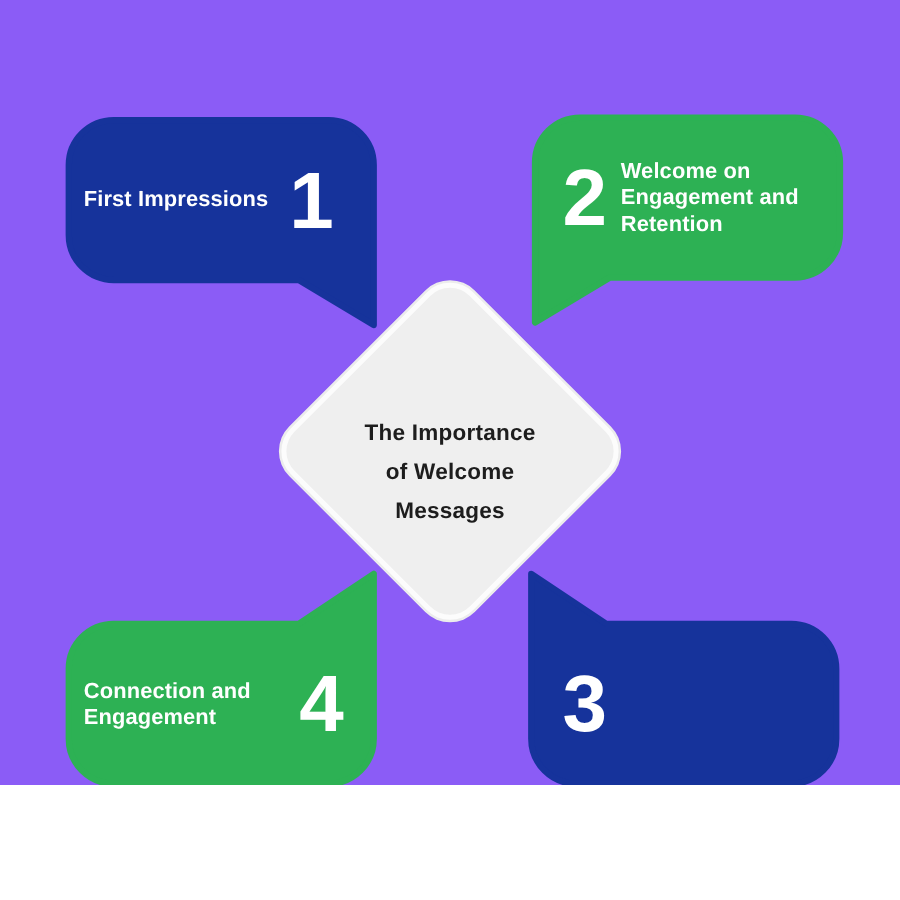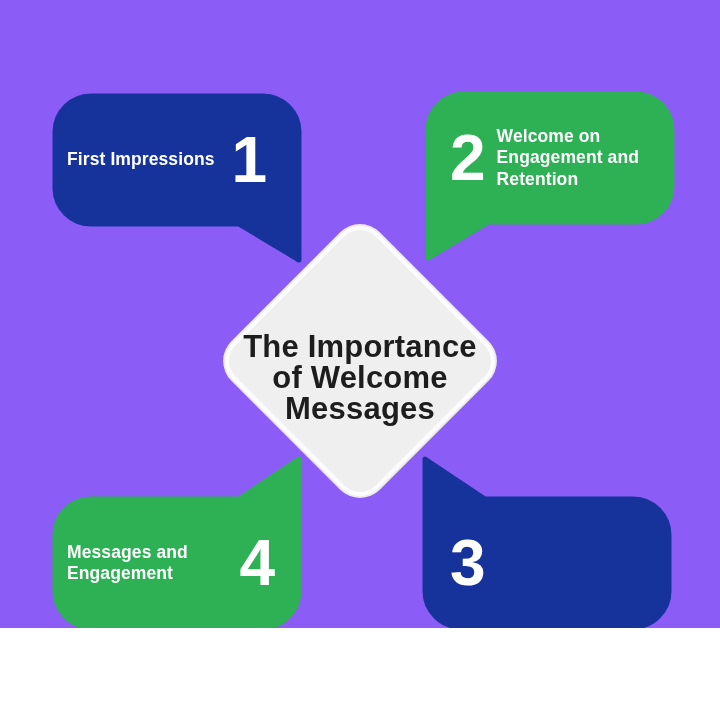--- a/index.html
+++ b/index.html
@@ -66,21 +66,21 @@
     transform: rotate(45deg);
     background: #efefef;
     border-radius: 22px;
     box-shadow: 0 0 0 4px #fcfcfc, 0 0 0 6px #ececec;
   }
   .diamond-title {
     position: absolute;
     left: 235px; top: 331px;
     width: 250px;
     text-align: center;
-    font-size: 31px;
+    font-size: 18px;
     line-height: 31px;
     font-weight: bold;
     color: #1d1d1d;
     letter-spacing: 0.2px;
   }
 </style>
 </head>
 <body>
 
 <div class="canvas">
@@ -119,21 +119,21 @@
       <div class="bubble-number">3</div>
     </div>
   </div>
 
   <div class="bubble tail-top" id="bubble-4">
     <svg width="244" height="168" viewBox="0 0 244 168">
       <path d="M36 40 H184 L244 0 V132 A36 36 0 0 1 208 168 H36 A36 36 0 0 1 0 132 V76 A36 36 0 0 1 36 40 Z" stroke-width="5" stroke-linejoin="round" fill="#2DB154" stroke="#2DB154"></path>
     </svg>
     <div class="bubble-content">
       <div class="bubble-label">
-        <div>Messages and</div>
+        <div>Connection and</div>
         <div>Engagement</div>
       </div>
       <div class="bubble-number">4</div>
     </div>
   </div>
 
   <div class="diamond"></div>
   <div class="diamond-title">
     <div>The Importance</div>
     <div>of Welcome</div>

